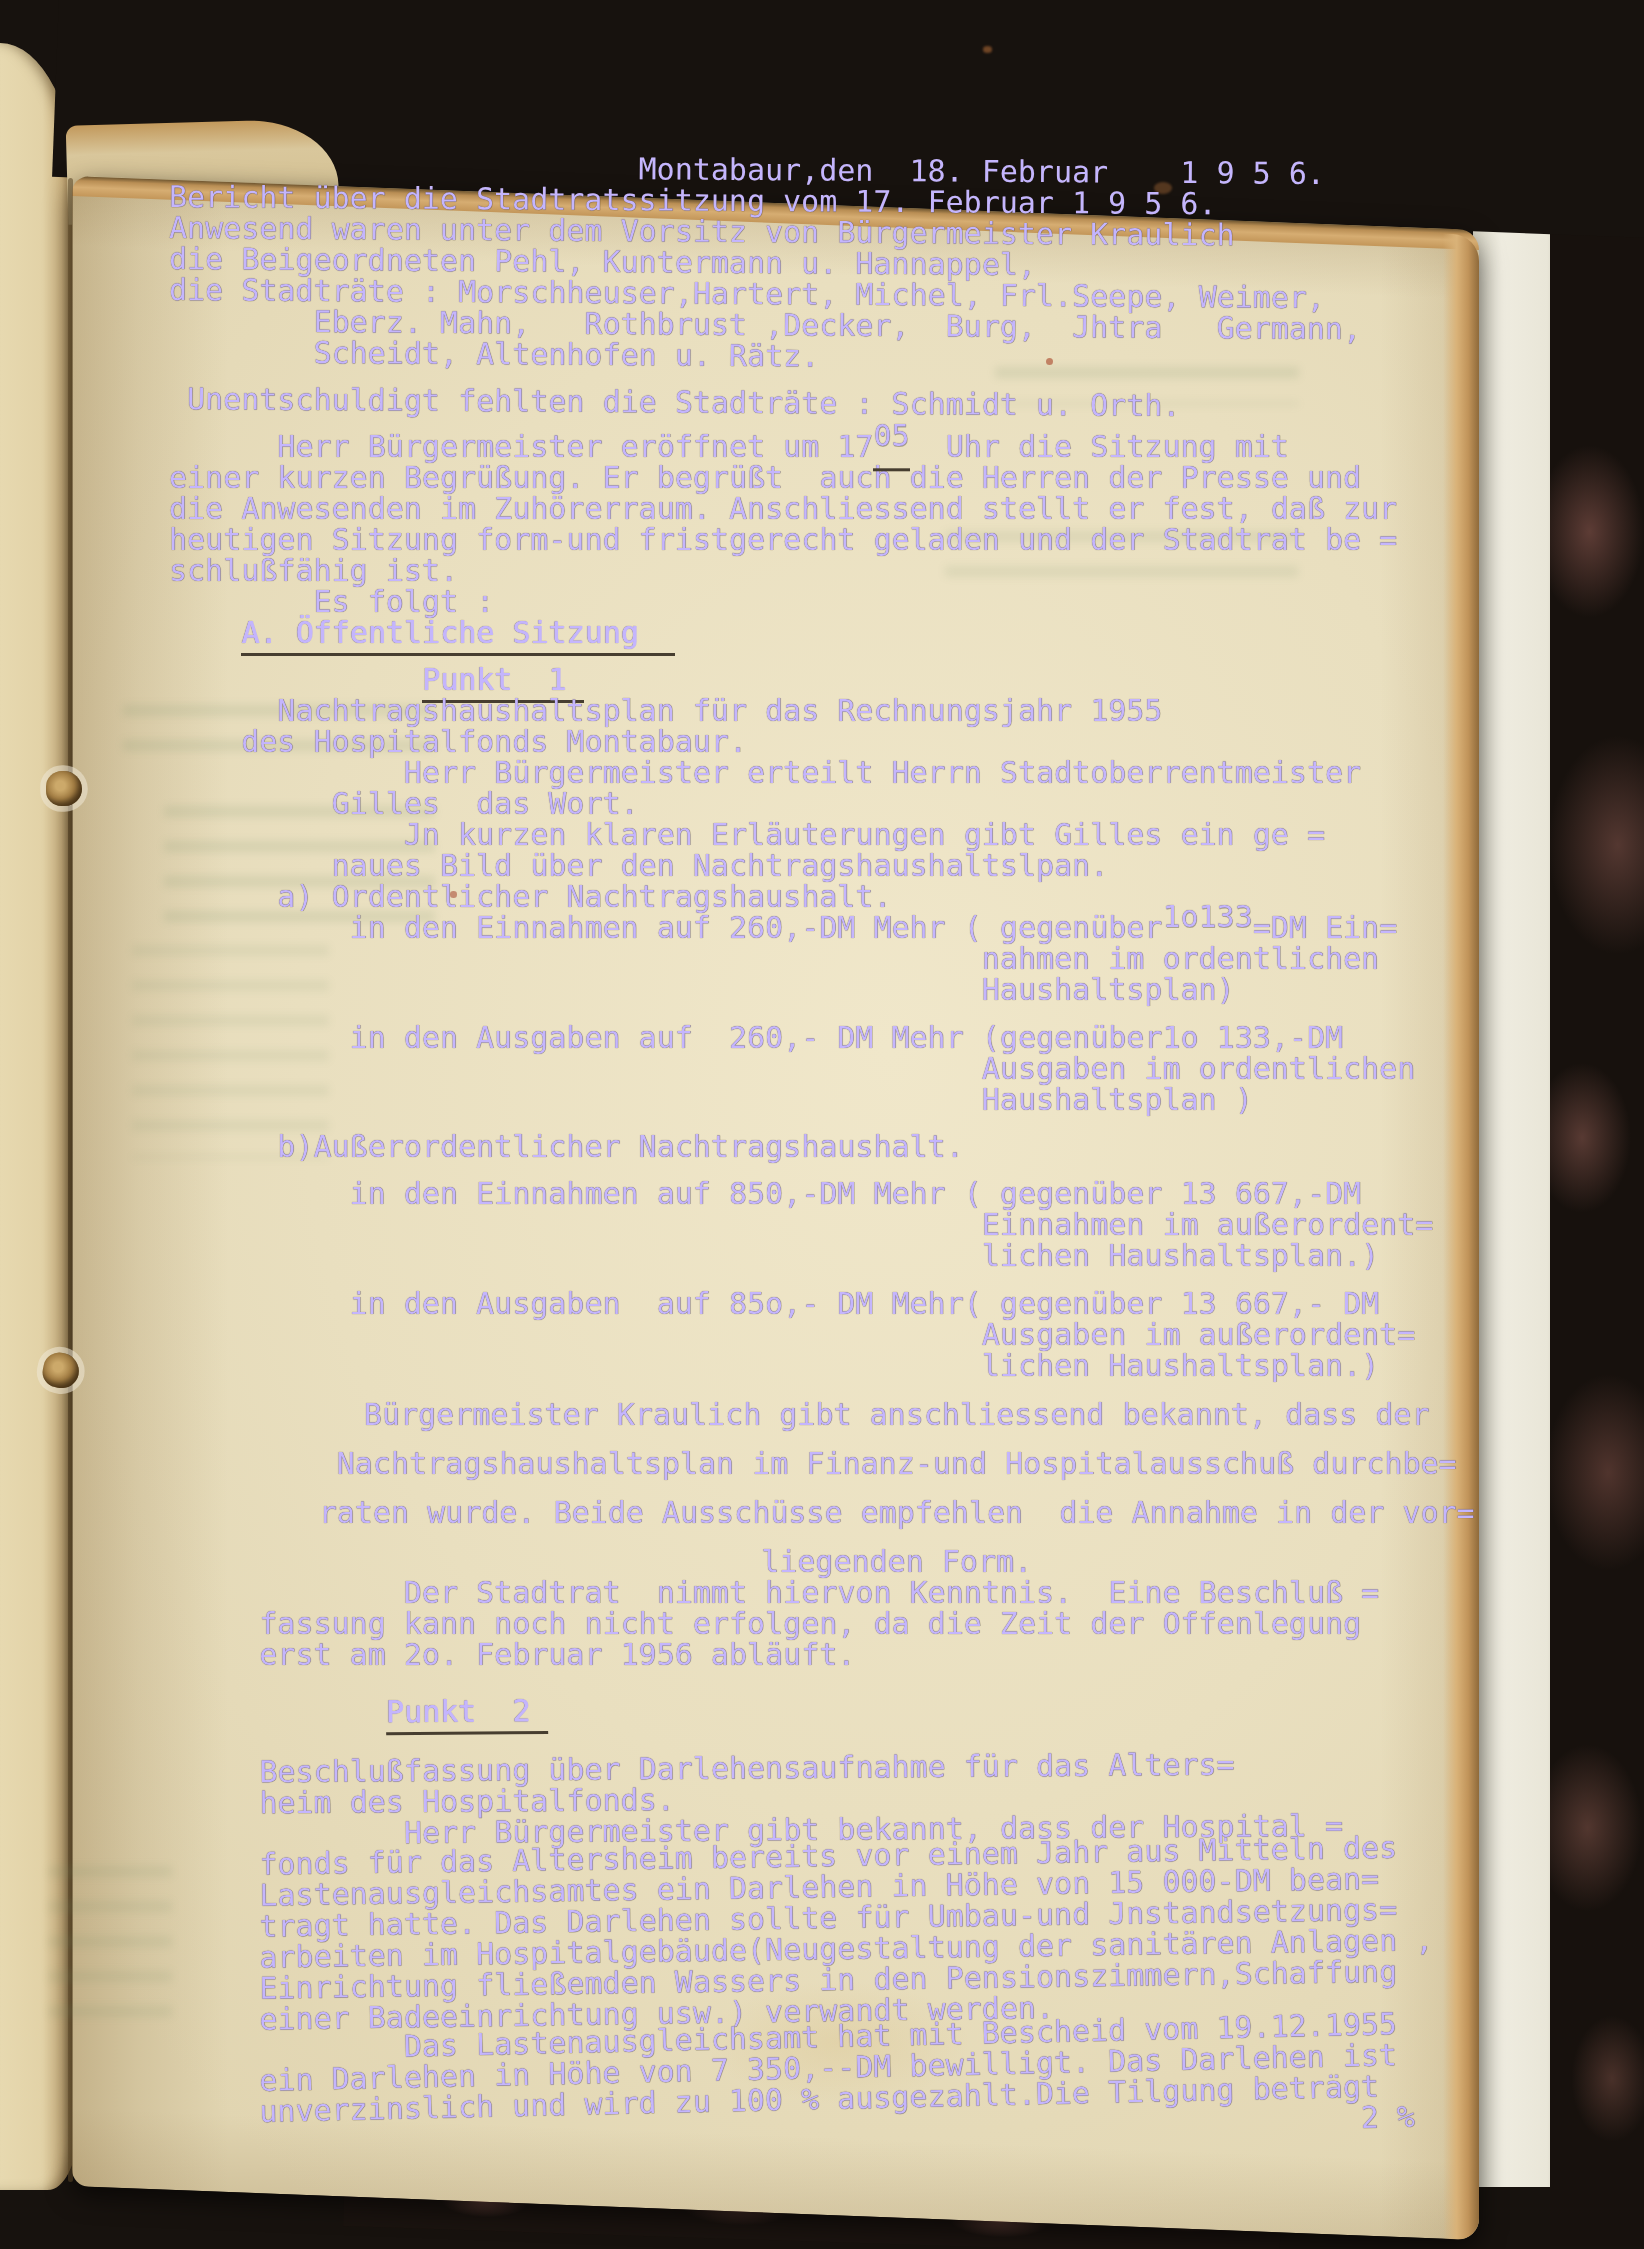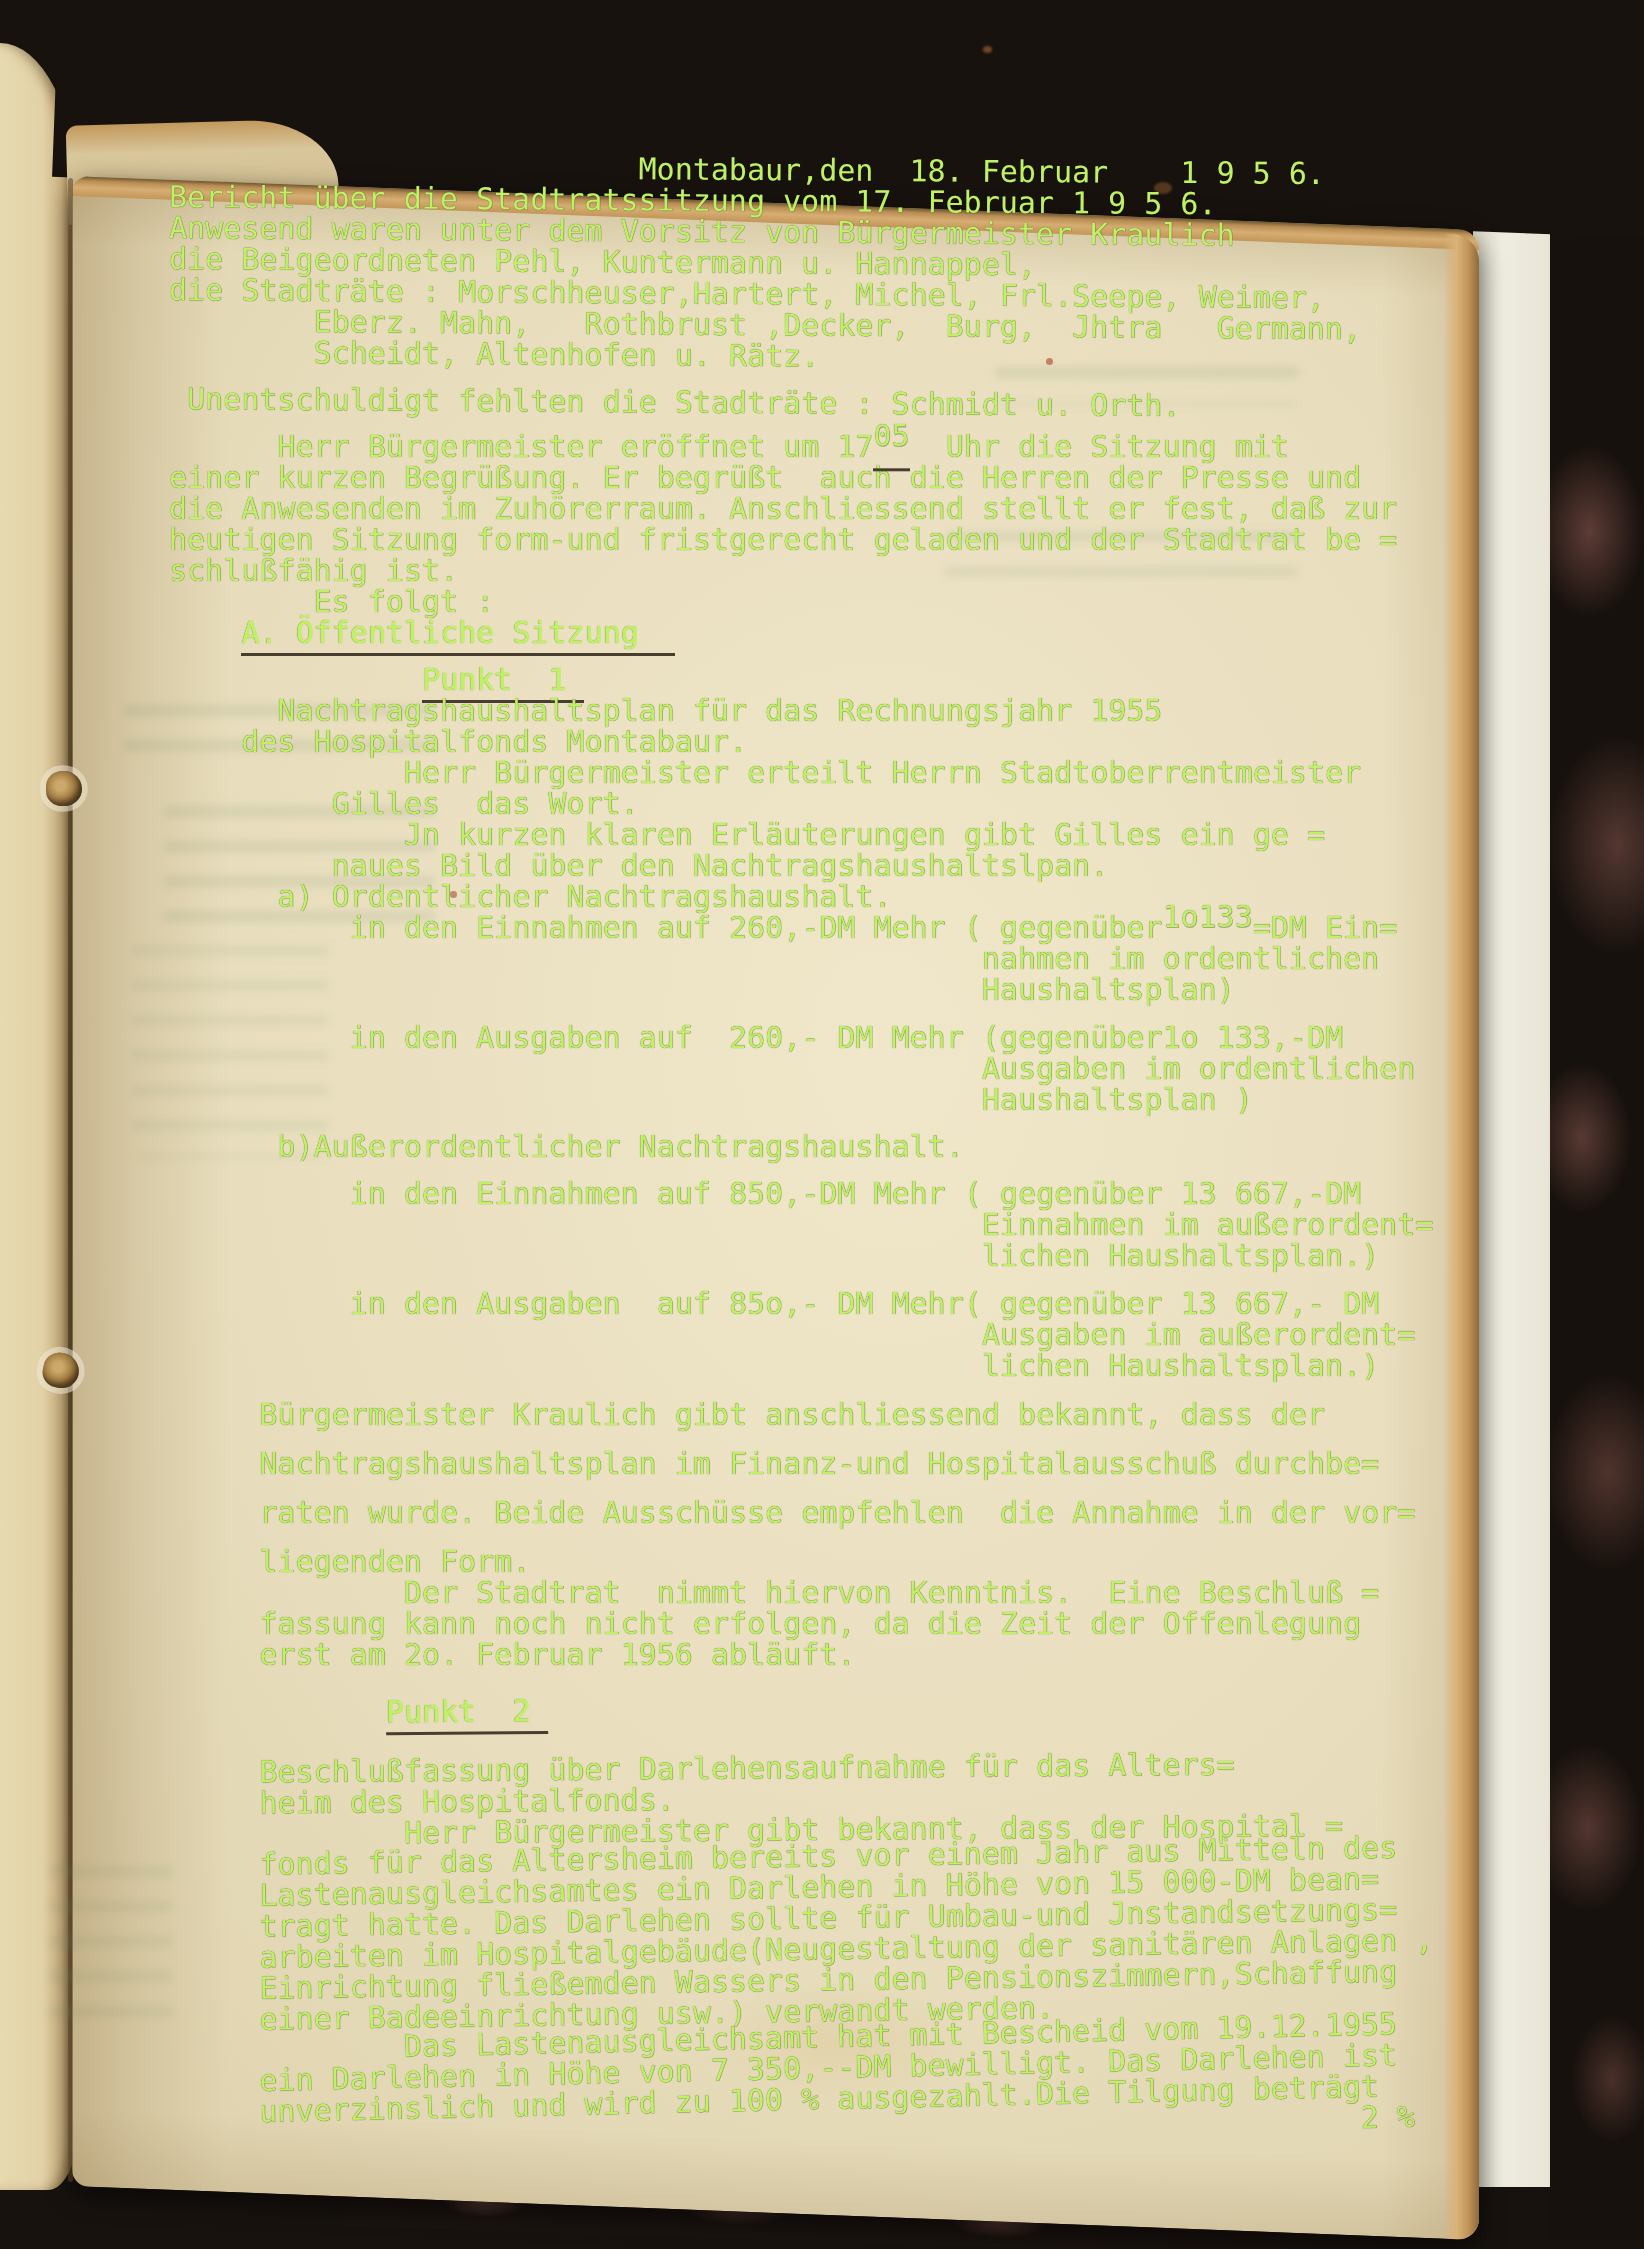--- a/index.html
+++ b/index.html
@@ -105,26 +105,26 @@
   
   .stain{position:absolute;z-index:6;border-radius:50%;}
   .stain-a{left:707px;top:1981px;width:263px;height:123px;background:radial-gradient(closest-side,rgba(205,170,95,.18),rgba(205,170,95,0));}
   .speck-a{left:1154px;top:182px;width:18px;height:11.5px;background:rgba(135,85,45,.55);filter:blur(0.8px);}
   .speck-b{left:1046px;top:358px;width:7.4px;height:7.4px;background:rgba(168,68,40,.6);}
   .speck-c{left:450px;top:891px;width:6.6px;height:6.6px;background:rgba(165,70,45,.55);}
   .speck-d{left:983px;top:46px;width:9px;height:6.6px;background:rgba(200,120,60,.5);filter:blur(0.8px);}
   
   .text-layer{
     position:absolute;left:169px;top:150px;width:1365px;z-index:7;
-    font-size:30px;line-height:31px;color:#bef264;white-space:pre;
+    font-size:30px;line-height:31px;color:#c4b5fd;white-space:pre;
     text-shadow:0 0 0.8px rgba(54,46,36,.85),0.5px 0.3px 0 rgba(54,46,36,.3);
   }
   .line{height:31px;}
   .g1{margin-top:16.4px;}
-  .g2{margin-top:18px;}
+  .g2{margin-top:18px;text-align:center;}
   .g3{margin-top:28px;}
   .rA{transform:rotate(.4deg);transform-origin:0 50%;}
   .rB{transform:rotate(-.45deg);transform-origin:0 50%;}
   .rC{transform:rotate(-.85deg);transform-origin:0 50%;}
   .rD{transform:rotate(-1.3deg);transform-origin:0 50%;}
   .ul{
     border-bottom:3.3px solid #473e30;padding-bottom:3px;
     text-shadow:0.7px 0 0 currentColor,0 0 0.8px rgba(56,48,38,.9);
   }
   .sup{display:inline-block;transform:translateY(-10.7px);}

